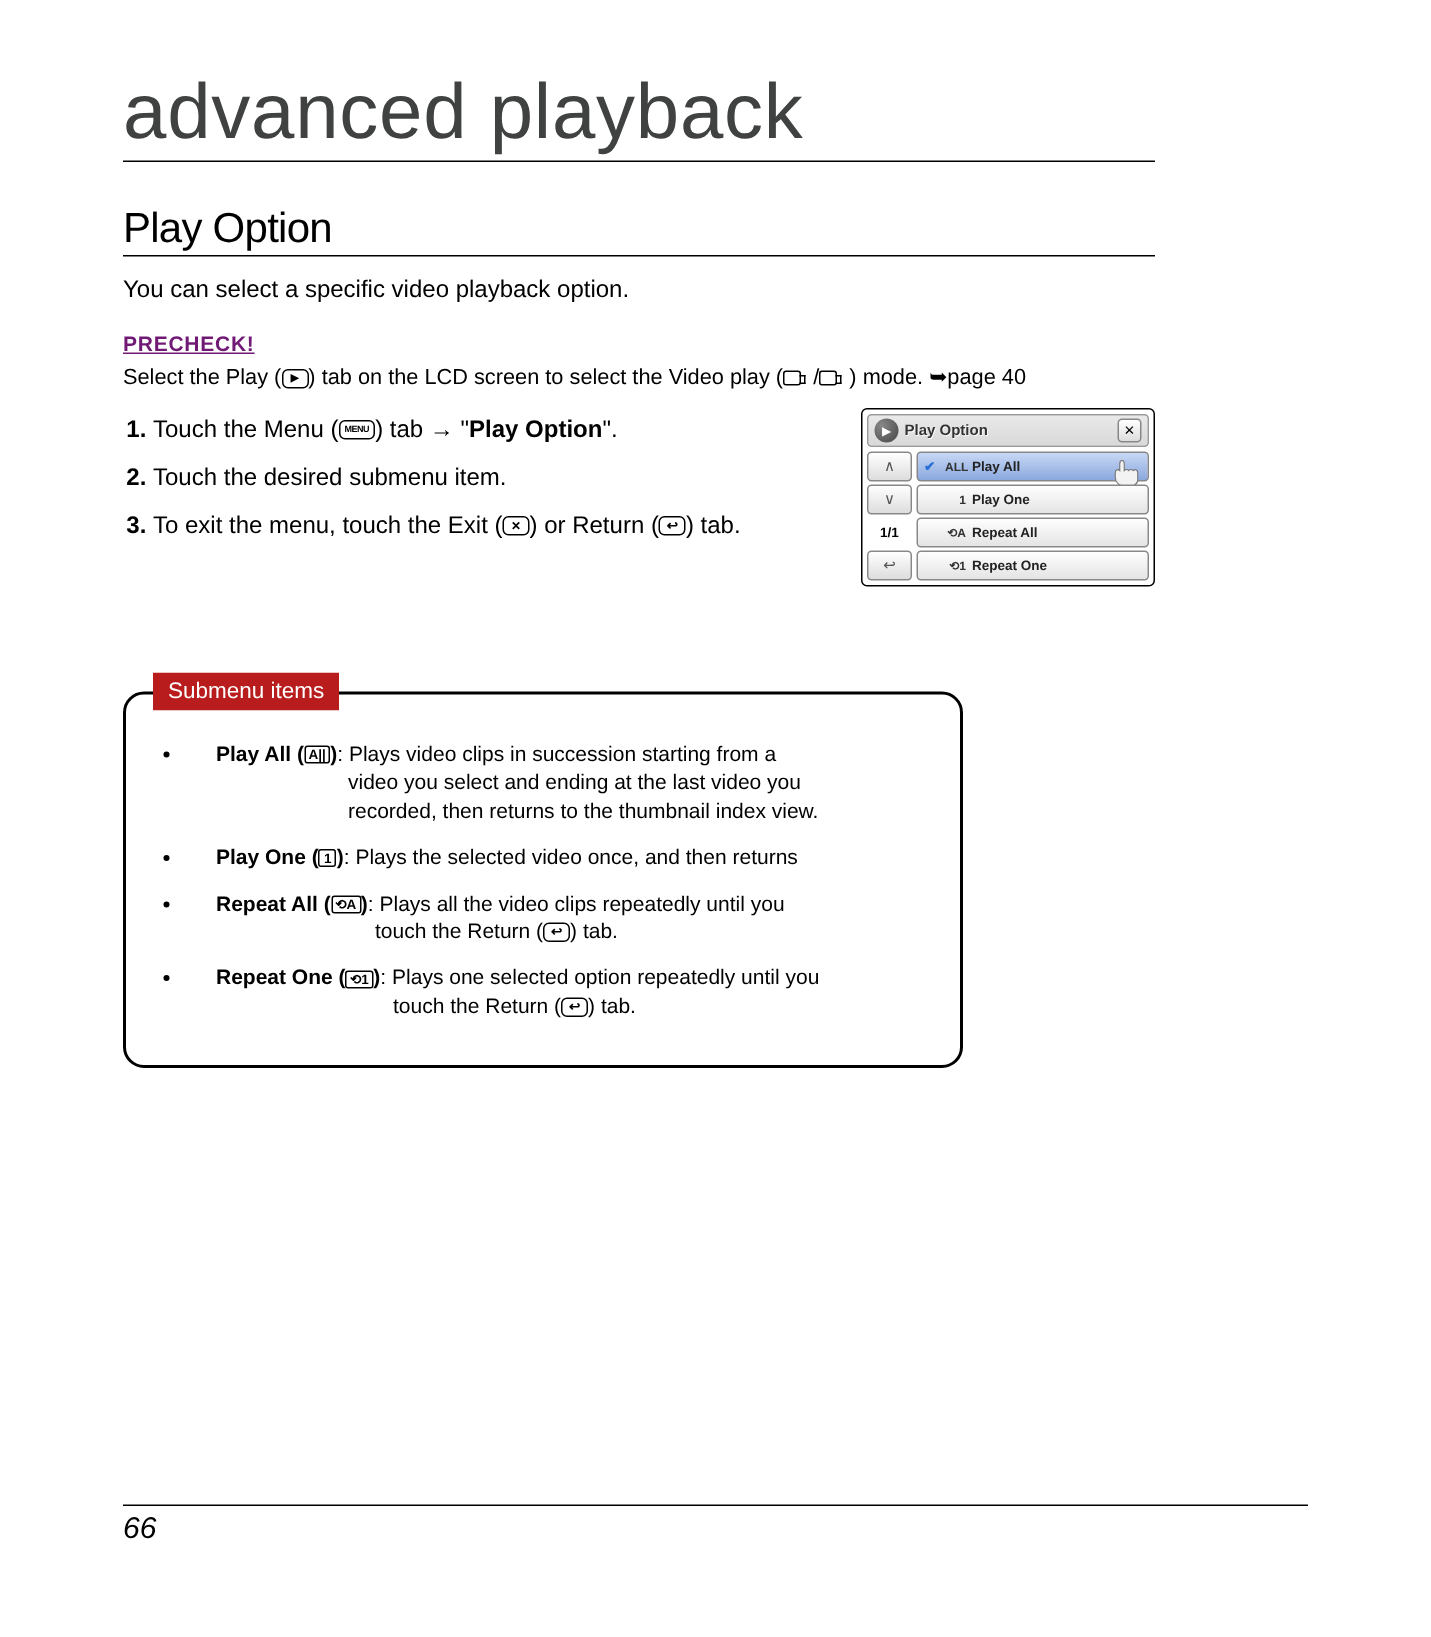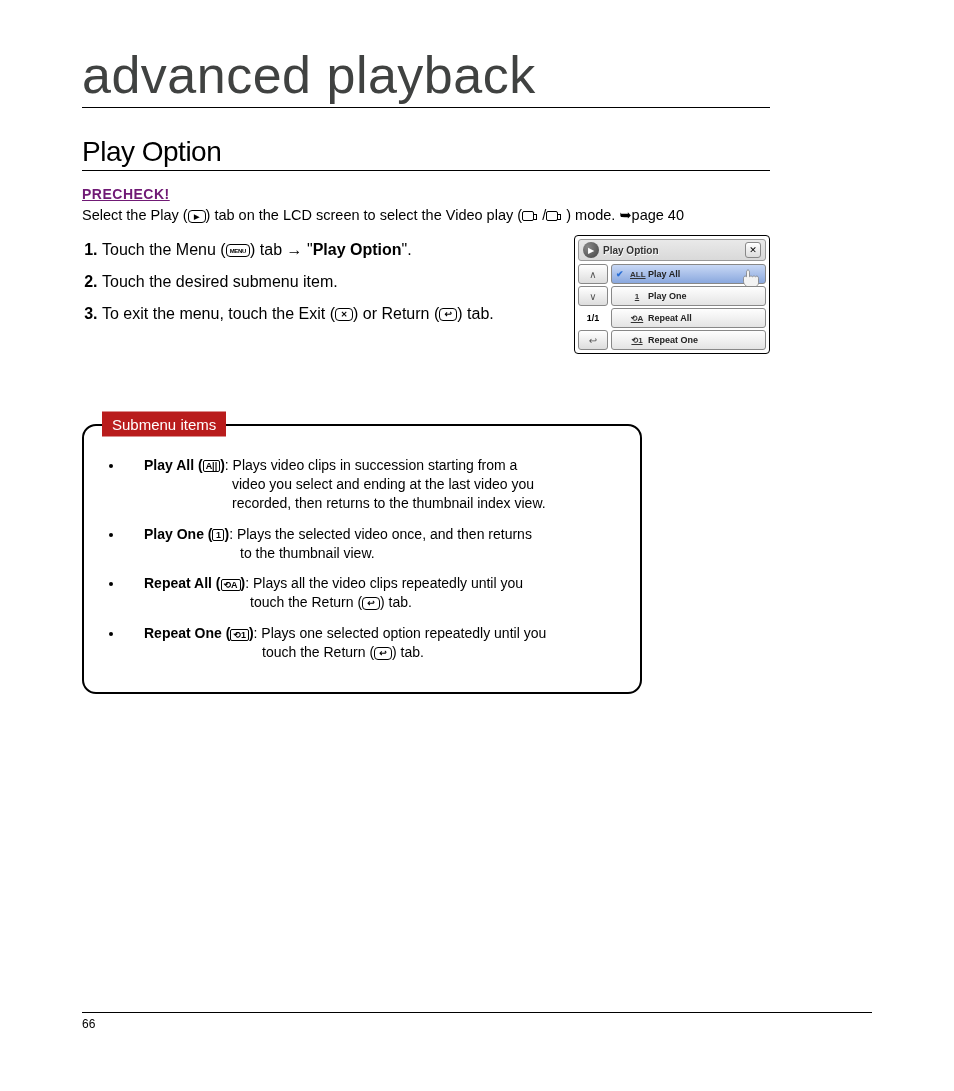--- a/index.html
+++ b/index.html
@@ -192,23 +192,22 @@
   .lcd-item.selected {
     background: linear-gradient(#c8d8f5,#8aa8de);
   }
   .lcd-item .check {
     color: #2a6fd6; font-size: 9px;
     width: 10px;
   }
   .lcd-item .mini-icon {
     font-size: 8px;
     width: 14px;
-    text-align: center;
+    text-align: right;
     color: #333;
-    text-decoration: underline;
   }
   .hand {
     position: absolute;
     right: -4px;
     top: -2px;
     width: 30px;
     height: 26px;
     pointer-events: none;
   }
   .hand svg { width: 100%; height: 100%; }
@@ -257,35 +256,37 @@
     line-height: 10px;
     vertical-align: middle;
     min-width: 12px;
     text-align:center;
   }
 
   .page-number {
     position: absolute;
     left: 82px;
     bottom: 60px;
-    font-size: 12px;
+    font-size: 20px;
     border-top: 1px solid #000;
     width: 790px;
     padding-top: 4px;
+    font-style: italic;
   }
 </style>
 </head>
 <body>
 
 <div class="page">
 
   <div class="chapter-title">advanced playback</div>
 
   <div class="section-title">Play Option</div>
 
+  <div class="intro">You can select a specific video playback option.</div>
 
   <div>
     <span class="precheck-label">PRECHECK!</span>
     <div class="precheck-body">
       <span>Select the Play (</span><span class="icon-box play"></span><span>) tab on the LCD screen to select the Video play (</span><span class="cam-icon"></span>&nbsp;&nbsp;/<span class="cam-icon"></span>&nbsp;&nbsp;<span>) mode. </span><span class="arrow-link">➥</span><span>page 40</span>
     </div>
   </div>
 
   <div class="content-row">
     <ol class="steps">
@@ -345,21 +346,20 @@
   <div class="submenu-box">
     <div class="submenu-tag">Submenu items</div>
     <ul>
       <li>
         <span class="term"><span>Play All (</span><span class="mini-glyph">A||</span><span>)</span></span><span>: Plays video clips in succession starting from a</span>
         <span class="desc-indent">video you select and ending at the last video you</span>
         <span class="desc-indent">recorded, then returns to the thumbnail index view.</span>
       </li>
       <li>
         <span class="term"><span>Play One (</span><span class="mini-glyph">1</span><span>)</span></span><span>: Plays the selected video once, and then returns</span>
-        <span class="desc-indent s2">to the thumbnail view.</span>
       </li>
       <li>
         <span class="term"><span>Repeat All (</span><span class="mini-glyph">⟲A</span><span>)</span></span><span>: Plays all the video clips repeatedly until you</span>
         <span class="desc-indent s3"><span>touch the Return (</span><span class="icon-box return"></span><span>) tab.</span></span>
       </li>
       <li>
         <span class="term"><span>Repeat One (</span><span class="mini-glyph">⟲1</span><span>)</span></span><span>: Plays one selected option repeatedly until you</span>
         <span class="desc-indent s4"><span>touch the Return (</span><span class="icon-box return"></span><span>) tab.</span></span>
       </li>
     </ul>

